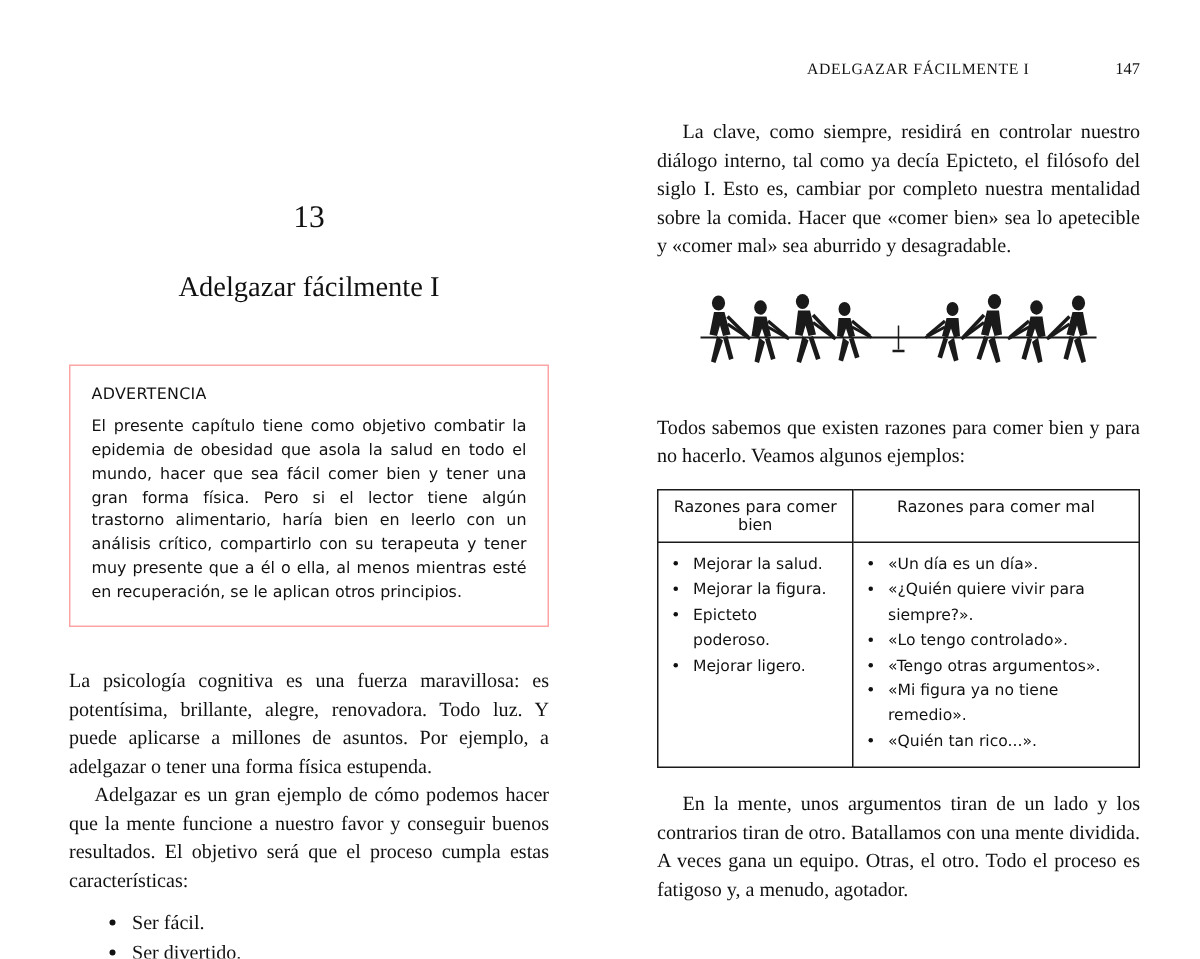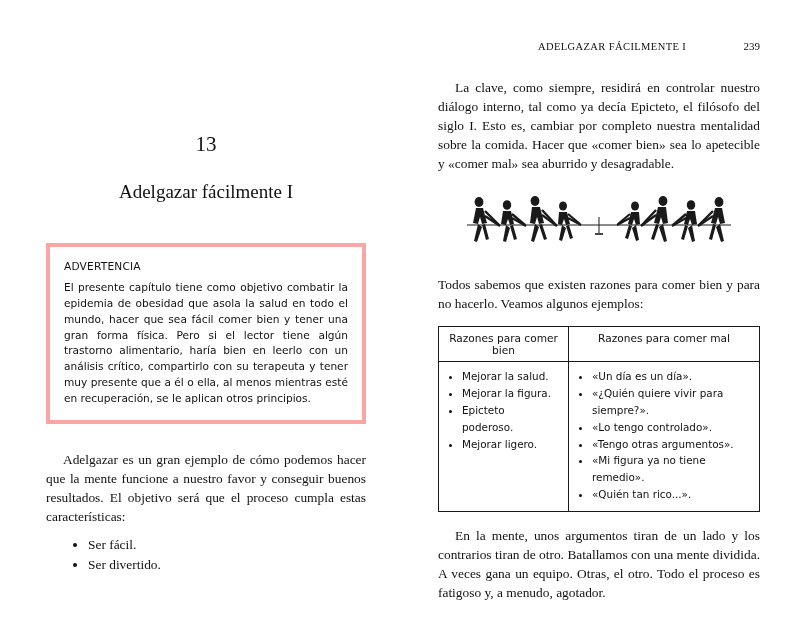--- a/index.html
+++ b/index.html
@@ -63,21 +63,21 @@
     margin-bottom: 24px;
   }
   .chapter-title {
     text-align: center;
     font-size: 19px;
     margin-bottom: 40px;
   }
 
   
   .warning-box {
-    border: 4px solid #fca5a5;
+    border: 1px solid #fca5a5;
     padding: 12px 14px 13px 14px;
     font-family: "DejaVu Sans", sans-serif;
     font-size: 10.6px;
     line-height: 1.5;
     text-align: justify;
     margin-bottom: 26px;
   }
   .warning-title {
     font-family: "DejaVu Sans", sans-serif;
     font-size: 10.6px;
@@ -155,35 +155,36 @@
   <div class="col col-left">
 
     <div class="chapter-number">13</div>
     <div class="chapter-title">Adelgazar fácilmente I</div>
 
     <div class="warning-box">
       <div class="warning-title">ADVERTENCIA</div>
       <div class="warning-body">El presente capítulo tiene como objetivo combatir la epidemia de obesidad que asola la salud en todo el mundo, hacer que sea fácil comer bien y tener una gran forma física. Pero si el lector tiene algún trastorno alimentario, haría bien en leerlo con un análisis crítico, compartirlo con su terapeuta y tener muy presente que a él o ella, al menos mientras esté en recuperación, se le aplican otros principios.</div>
     </div>
 
+    <p>La psicología cognitiva es una fuerza maravillosa: es potentísima, brillante, alegre, renovadora. Todo luz. Y puede aplicarse a millones de asuntos. Por ejemplo, a adelgazar o tener una forma física estupenda.</p>
     <p class="indent">Adelgazar es un gran ejemplo de cómo podemos hacer que la mente funcione a nuestro favor y conseguir buenos resultados. El objetivo será que el proceso cumpla estas características:</p>
 
     <ul class="bullets">
       <li>Ser fácil.</li>
       <li>Ser divertido.</li>
 
     </ul>
 
   </div>
 
   <div class="col col-right">
 
     <div class="running-head">
       <span class="rh-title">ADELGAZAR FÁCILMENTE I</span>
-      <span class="rh-page">239</span>
+      <span class="rh-page">147</span>
     </div>
 
     <p class="indent">La clave, como siempre, residirá en controlar nuestro diálogo interno, tal como ya decía Epicteto, el filósofo del siglo I. Esto es, cambiar por completo nuestra mentalidad sobre la comida. Hacer que «comer bien» sea lo apetecible y «comer mal» sea aburrido y desagradable.</p>
 
     <div class="illustration">
       <svg width="300" height="72" viewBox="0 0 300 72" xmlns="http://www.w3.org/2000/svg" aria-hidden="true">
         <g fill="#1a1a1a">
 
           <path d="M18 38 L282 38" stroke="#1a1a1a" stroke-width="1.2" fill="none"></path>
 

